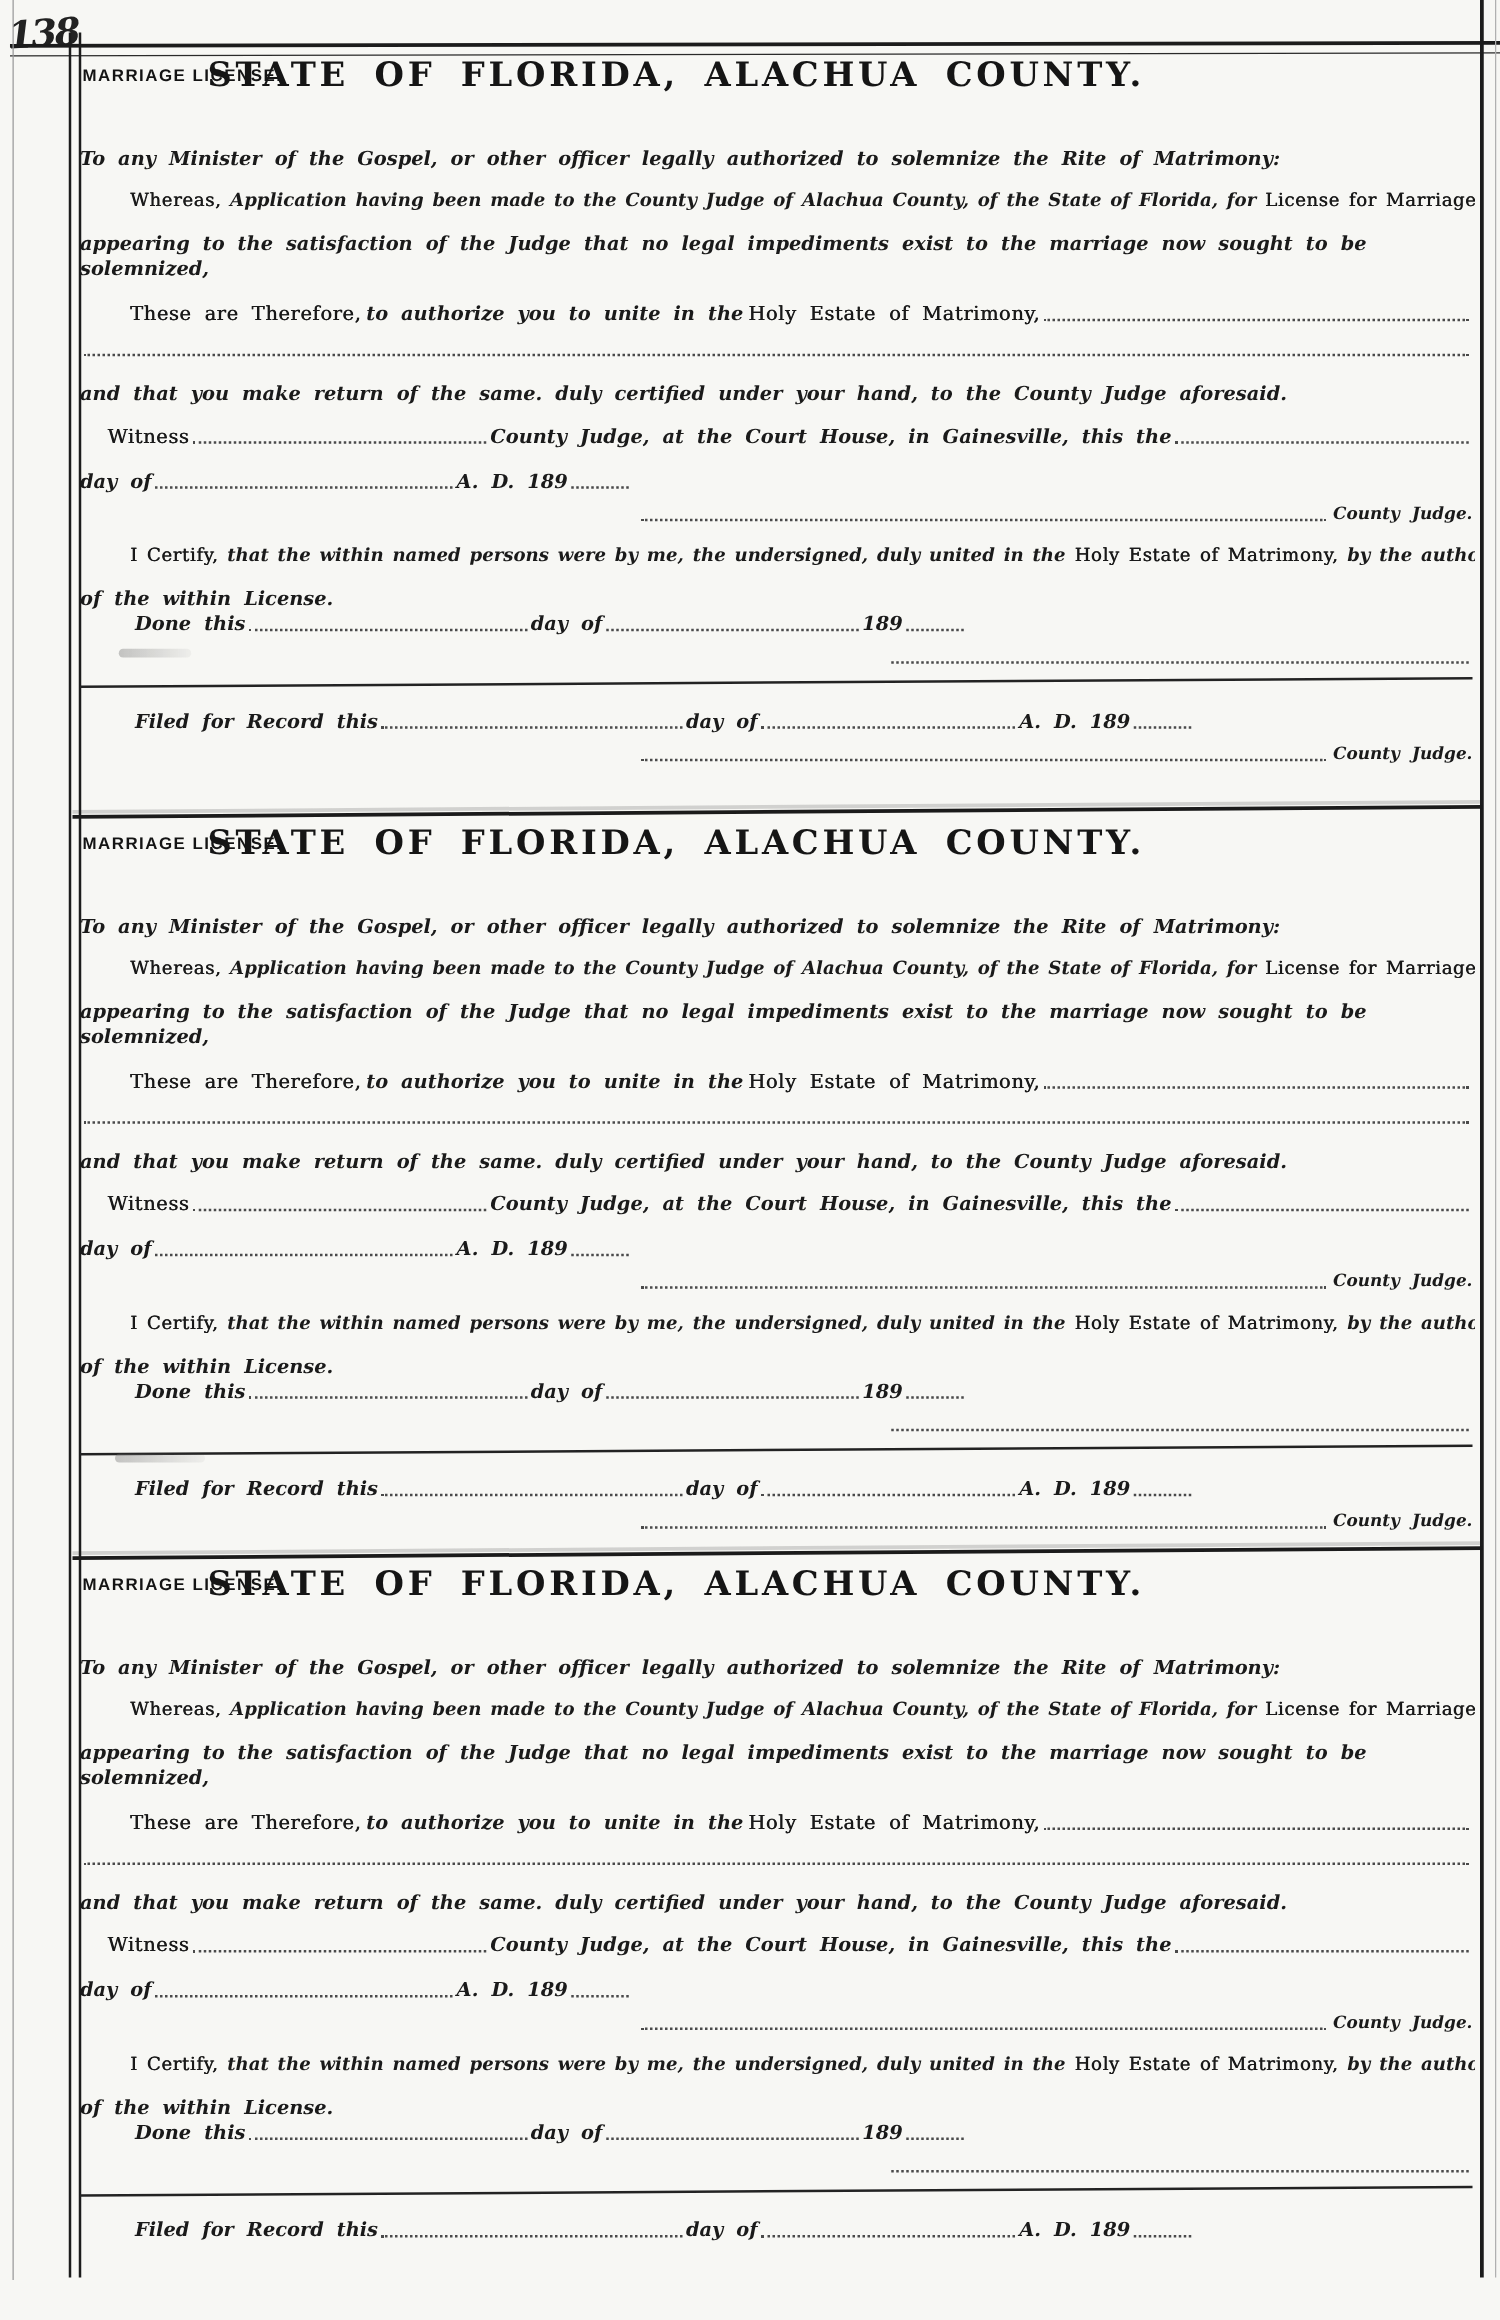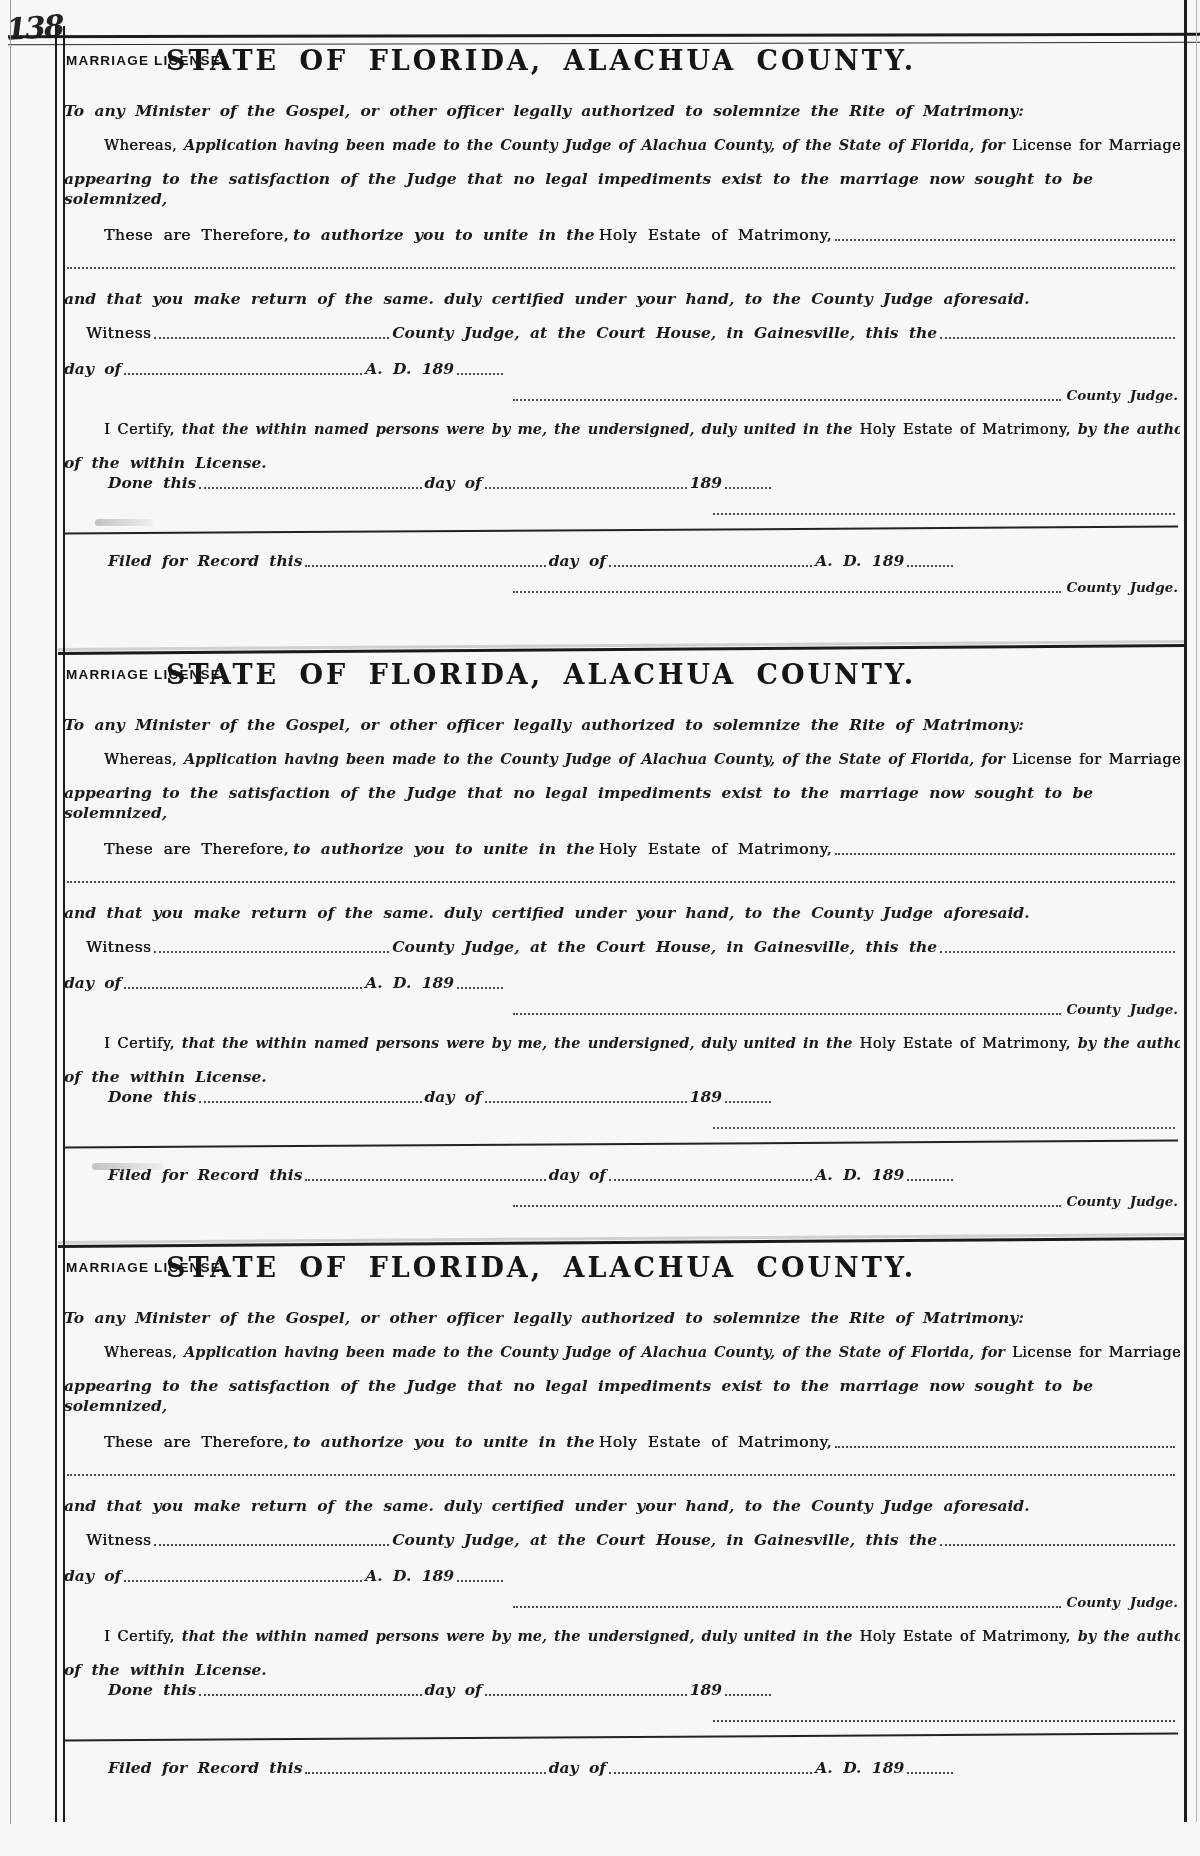--- a/index.html
+++ b/index.html
@@ -58,21 +58,21 @@
   .form-title{
     position:absolute;left:0;right:160px;top:8px;text-align:center;
     font-size:27px;font-weight:bold;letter-spacing:3px;word-spacing:8px;
     color:#151515;
   }
   .line,.row{
     font-size:15.5px;font-weight:bold;font-style:italic;line-height:20px;
     word-spacing:5px;color:#1a1a1a;
   }
   .line{margin:0;}
-  .addressee{margin-top:4px;}
+  .addressee{margin-top:20px;}
   .justify{
     font-size:14.5px;text-align:justify;text-align-last:justify;
     word-spacing:2px;margin-top:14px;white-space:nowrap;
   }
   .mt14{margin-top:14px;}
   .mt16{margin-top:16px;}
   .ind{display:inline-block;width:40px;}
   .bl{ 
     font-style:normal;font-weight:normal;letter-spacing:.5px;
     text-shadow:.4px 0 0 #111;

